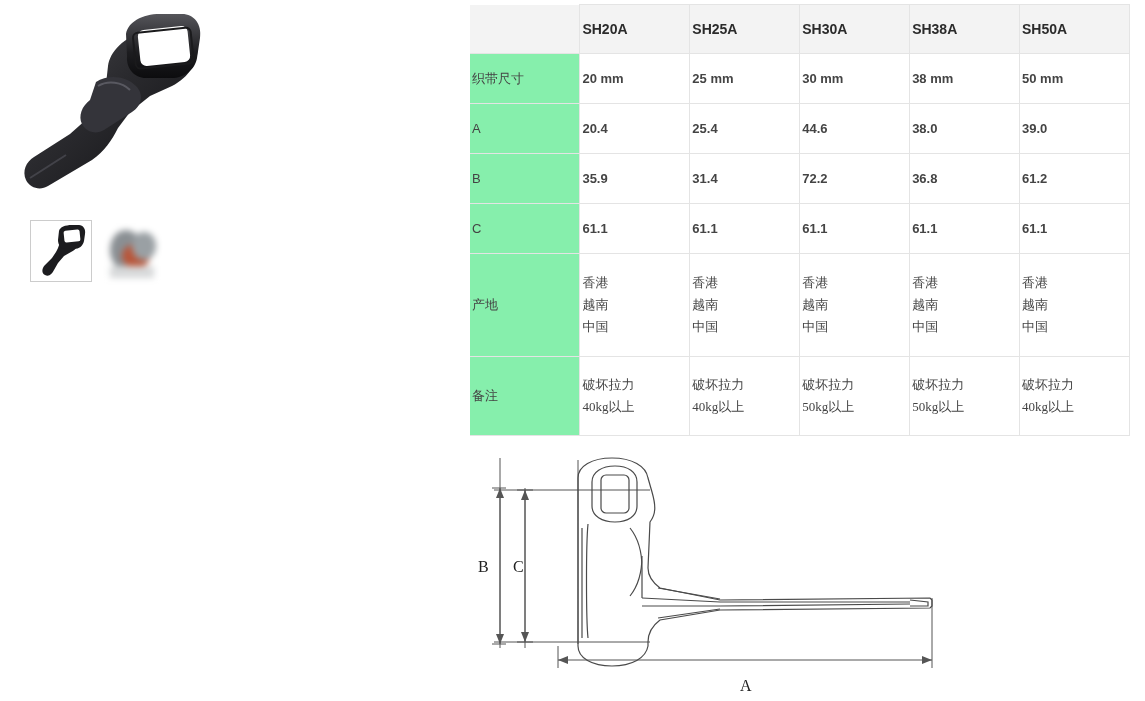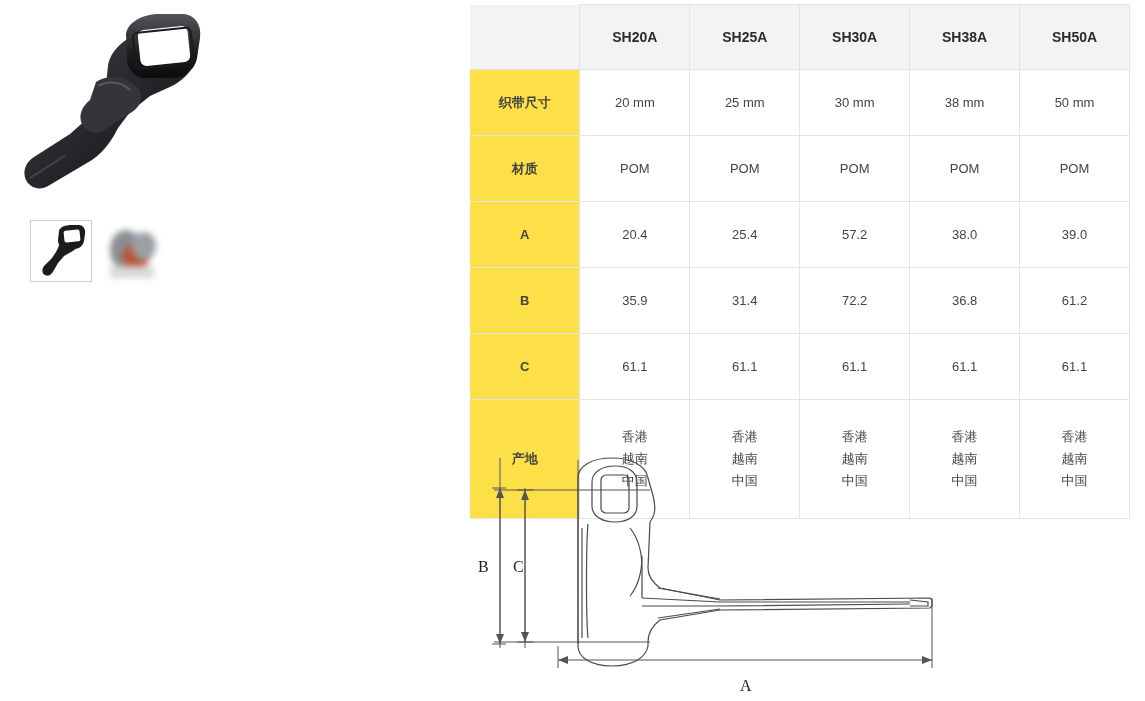--- a/index.html
+++ b/index.html
@@ -62,53 +62,53 @@
     top: 4px;
     width: 660px;
   }
   table.spec {
     border-collapse: collapse;
     width: 660px;
     table-layout: fixed;
   }
   table.spec th, table.spec td {
     border: 1px solid #e4e4e4;
-    text-align: center;
+    text-align: left;
     vertical-align: middle;
     font-size: 13px;
     color: #444444;
-    padding: 16px 2px;
+    padding: 8px 2px;
     line-height: 20px;
   }
   table.spec th.corner {
     background: #f3f3f3;
     border-left: none;
     border-top: none;
   }
   table.spec thead th {
     background: #f3f3f3;
     font-weight: bold;
     color: #2b2b2b;
     font-size: 14px;
     height: 32px;
   }
   table.spec tbody th.rowhead {
-    background: #fde047;
-    font-weight: bold;
+    background: #86efac;
+    font-weight: normal;
     font-size: 13px;
     color: #444444;
     border-left: none;
   }
   table.spec tbody td {
     background: #ffffff;
   }
   .cell-multi div { line-height: 22px; font-family: Liberation Serif, serif; }
   .row-tall td, .row-tall th { height: 86px; }
   .row-note td, .row-note th { height: 62px; }
-  .row-std td, .row-std th { height: 33px; }
+  .row-std td, .row-std th { height: 33px; font-weight: bold; }
 
   
   #diagram {
     position: absolute;
     left: 470px;
     top: 448px;
     width: 660px;
     height: 250px;
   }
   #diagram svg { display: block; }
@@ -194,34 +194,26 @@
 
       <tr class="row-std">
         <th class="rowhead">织带尺寸</th>
         <td>20 mm</td>
         <td>25 mm</td>
         <td>30 mm</td>
         <td>38 mm</td>
         <td>50 mm</td>
       </tr>
 
-      <tr class="row-std">
-        <th class="rowhead">材质</th>
-        <td>POM</td>
-        <td>POM</td>
-        <td>POM</td>
-        <td>POM</td>
-        <td>POM</td>
-      </tr>
 
       <tr class="row-std">
         <th class="rowhead">A</th>
         <td>20.4</td>
         <td>25.4</td>
-        <td>57.2</td>
+        <td>44.6</td>
         <td>38.0</td>
         <td>39.0</td>
       </tr>
 
       <tr class="row-std">
         <th class="rowhead">B</th>
         <td>35.9</td>
         <td>31.4</td>
         <td>72.2</td>
         <td>36.8</td>
@@ -259,20 +251,43 @@
           <div>越南</div>
           <div>中国</div>
         </td>
         <td class="cell-multi">
           <div>香港</div>
           <div>越南</div>
           <div>中国</div>
         </td>
       </tr>
 
+      <tr class="row-note">
+        <th class="rowhead">备注</th>
+        <td class="cell-multi">
+          <div>破坏拉力</div>
+          <div>40kg以上</div>
+        </td>
+        <td class="cell-multi">
+          <div>破坏拉力</div>
+          <div>40kg以上</div>
+        </td>
+        <td class="cell-multi">
+          <div>破坏拉力</div>
+          <div>50kg以上</div>
+        </td>
+        <td class="cell-multi">
+          <div>破坏拉力</div>
+          <div>50kg以上</div>
+        </td>
+        <td class="cell-multi">
+          <div>破坏拉力</div>
+          <div>40kg以上</div>
+        </td>
+      </tr>
 
     </tbody>
   </table>
 </div>
 
 <div id="diagram">
   <svg width="660" height="250" viewBox="0 0 660 250">
     <g fill="none" stroke="#555555" stroke-width="1">
 
       <line x1="30" y1="10" x2="30" y2="200"></line>

